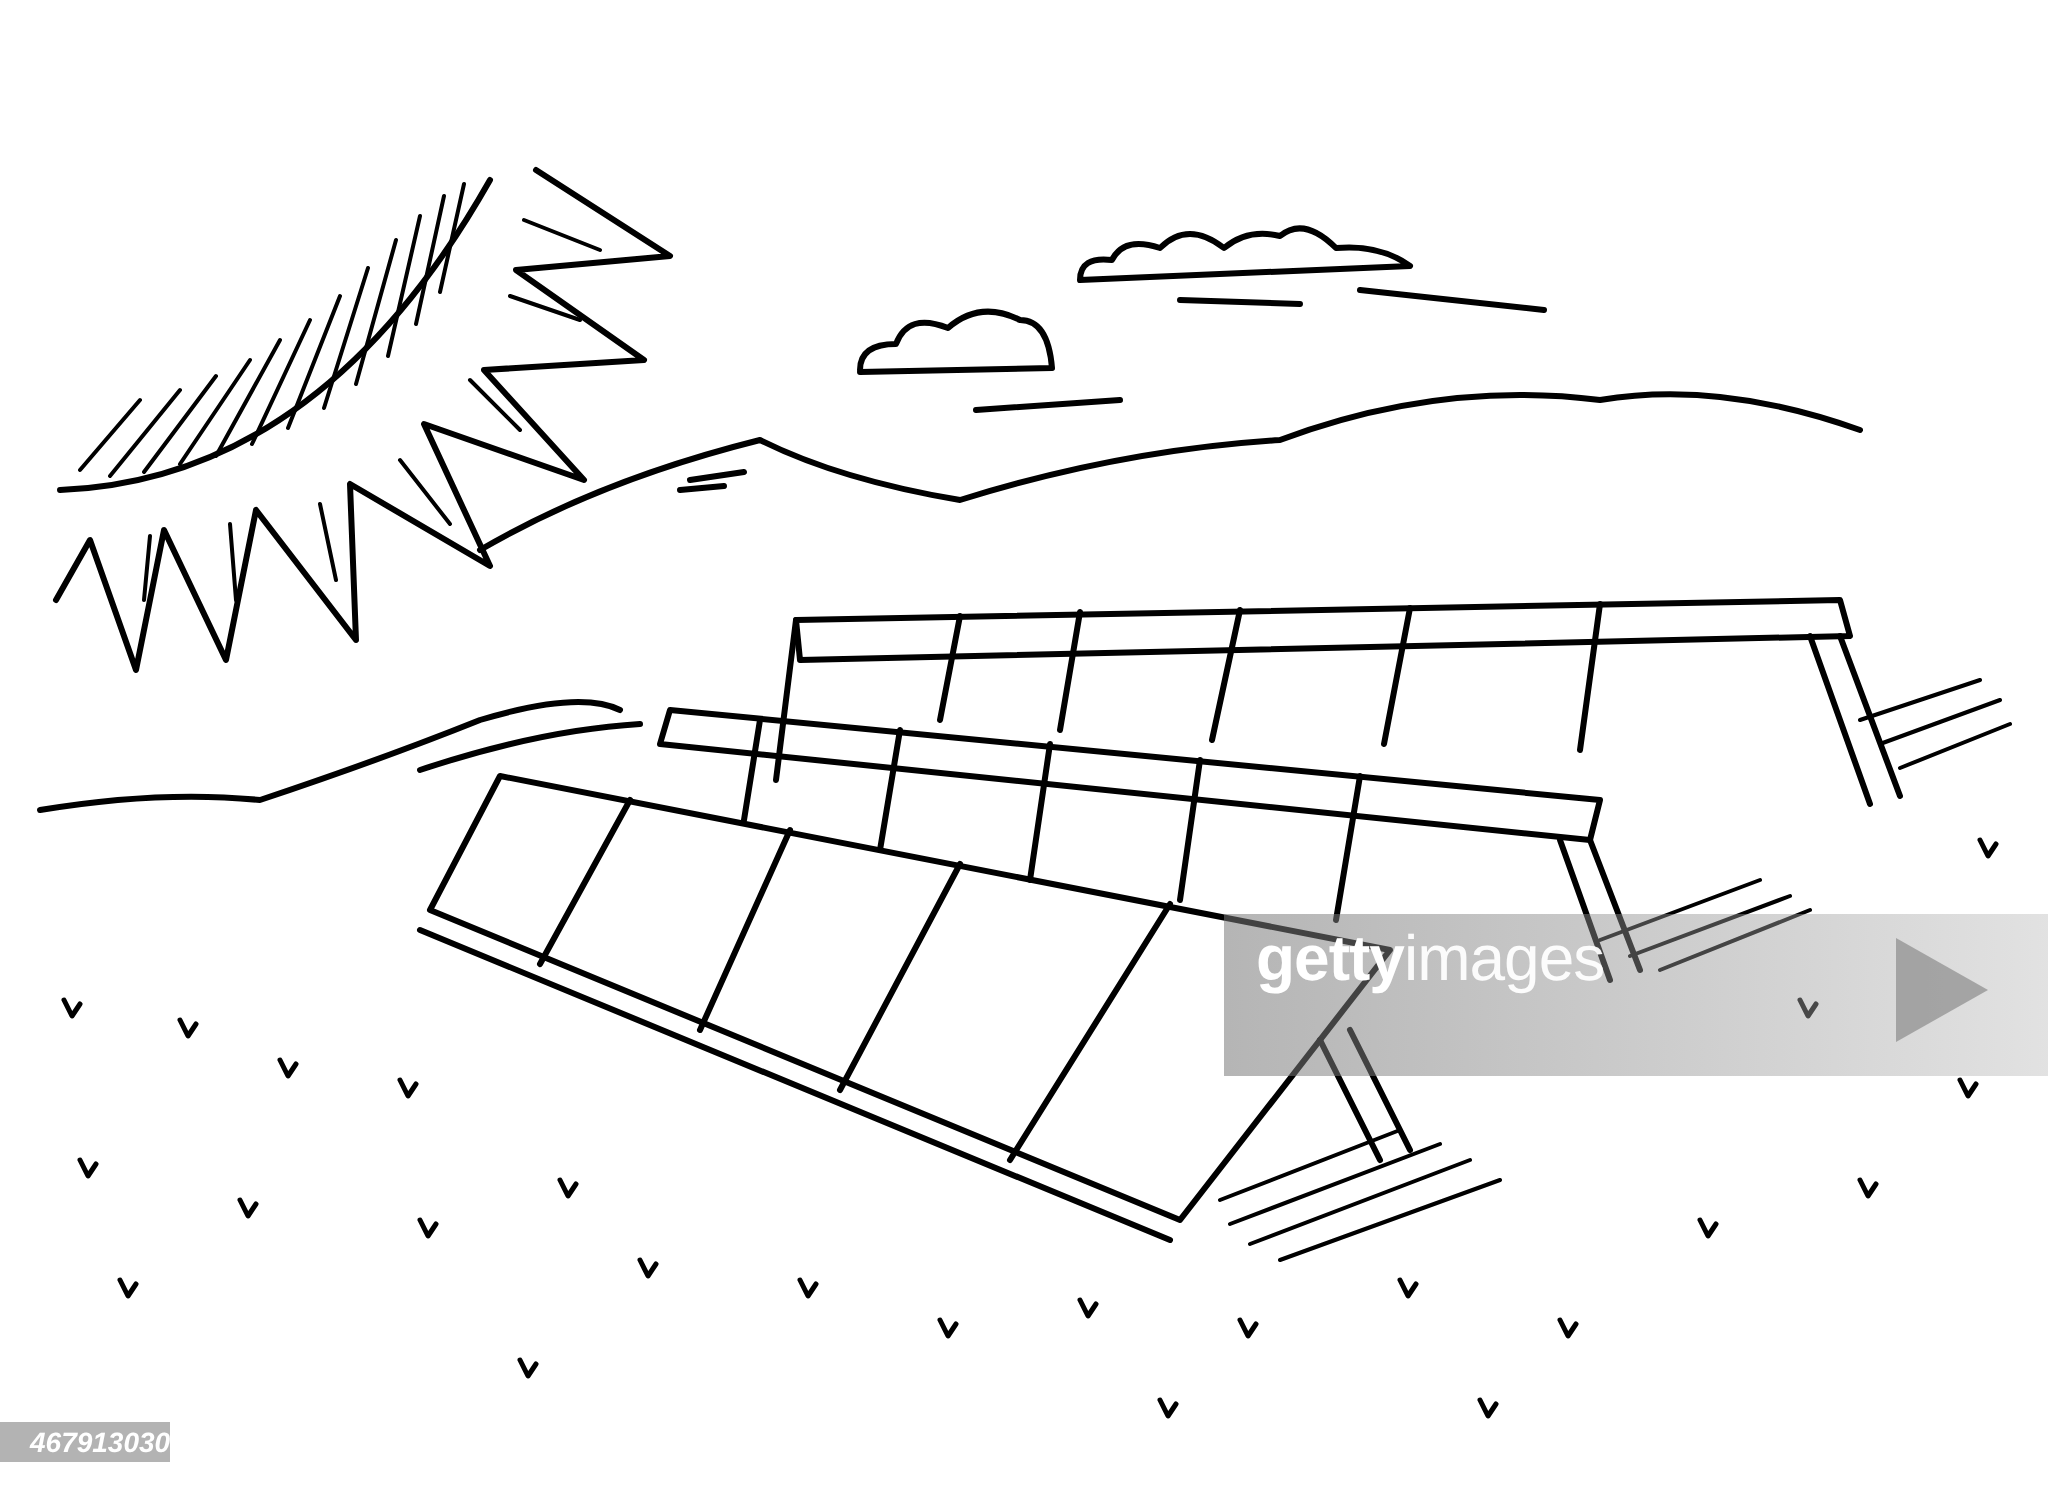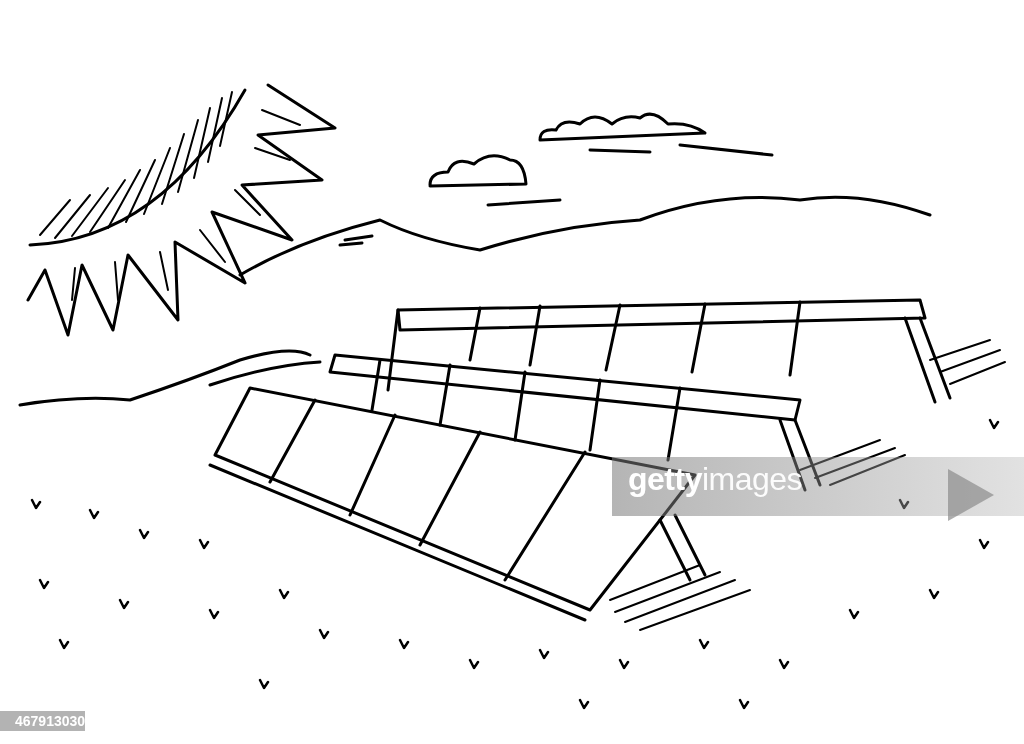--- a/index.html
+++ b/index.html
@@ -1,26 +1,26 @@
 <!DOCTYPE html>
 <html><head>
 <meta charset="utf-8">
 <style>
   html, body { margin:0; padding:0; background:#ffffff; }
   body { width:1024px; height:744px; position:relative; overflow:hidden; font-family:"Liberation Sans", sans-serif; }
   #art { position:absolute; left:0; top:0; width:1024px; height:744px; }
-  .wm { position:absolute; left:612px; top:457px; width:412px; height:59px;
+  .wm { position:absolute; left:612px; top:457px; width:412px; height:81px;
         background:linear-gradient(90deg, rgba(120,120,120,0.55), rgba(150,150,150,0.45) 60%, rgba(190,190,190,0.45)); }
   .wm-logo { position:absolute; left:16px; top:4px; font-size:32px; color:#ffffff; letter-spacing:-0.5px; }
   .wm-logo b { font-weight:bold; }
   .wm-logo span.light { font-weight:normal; opacity:0.95; }
   .wm-credit { position:absolute; left:16px; top:44px; font-size:20px; font-weight:bold; color:#ffffff; }
   .wm-arrow { position:absolute; right:30px; top:12px; width:0; height:0;
               border-top:26px solid transparent; border-bottom:26px solid transparent; border-left:46px solid rgba(140,140,140,0.7); }
-  .idbox { position:absolute; left:0; top:711px; width:85px; height:20px; background:#b3b3b3; }
+  .idbox { position:absolute; left:0; top:711px; width:85px; height:20px; background:#b3b3b3;font-style:italic; }
   .idtext { position:absolute; left:15px; top:2px; font-size:14px; font-weight:bold; color:#ffffff; }
 </style>
 </head>
 <body>
 
 <svg id="art" viewBox="0 0 1024 744" xmlns="http://www.w3.org/2000/svg">
   <g fill="none" stroke="#000" stroke-width="3" stroke-linecap="round" stroke-linejoin="round">
 
     <g>
       <path d="M30 245 Q160 240 245 90"></path>

